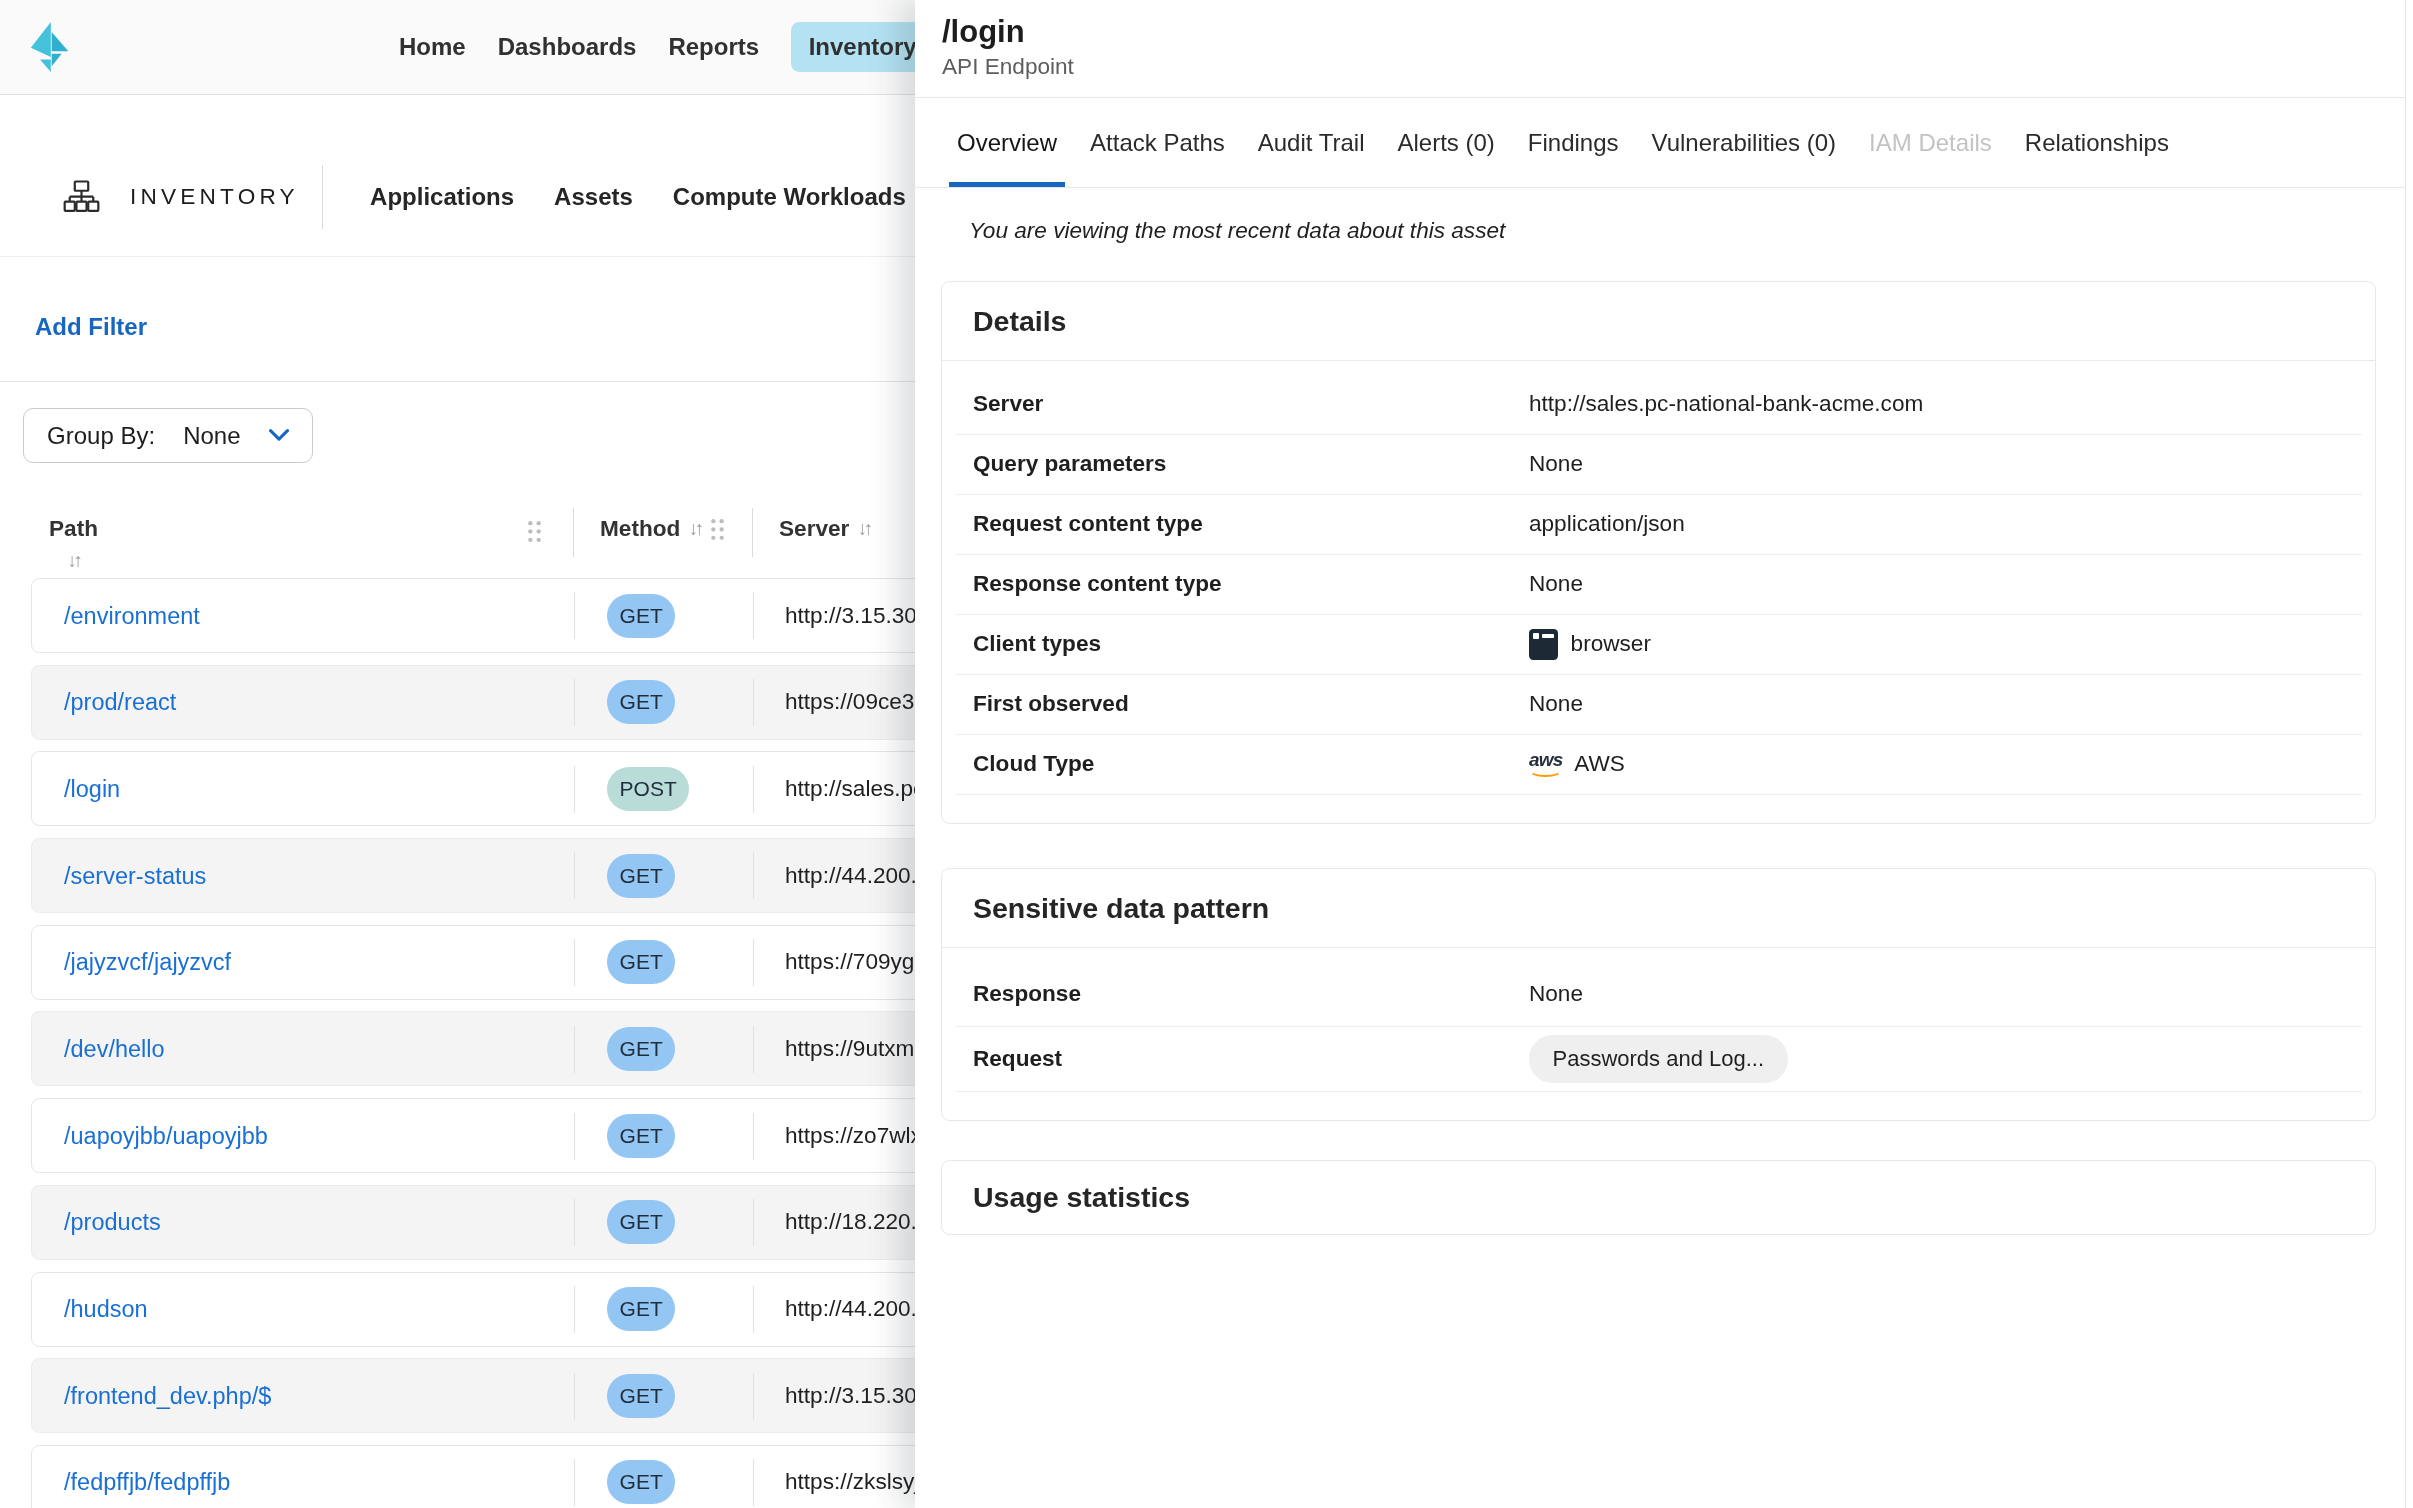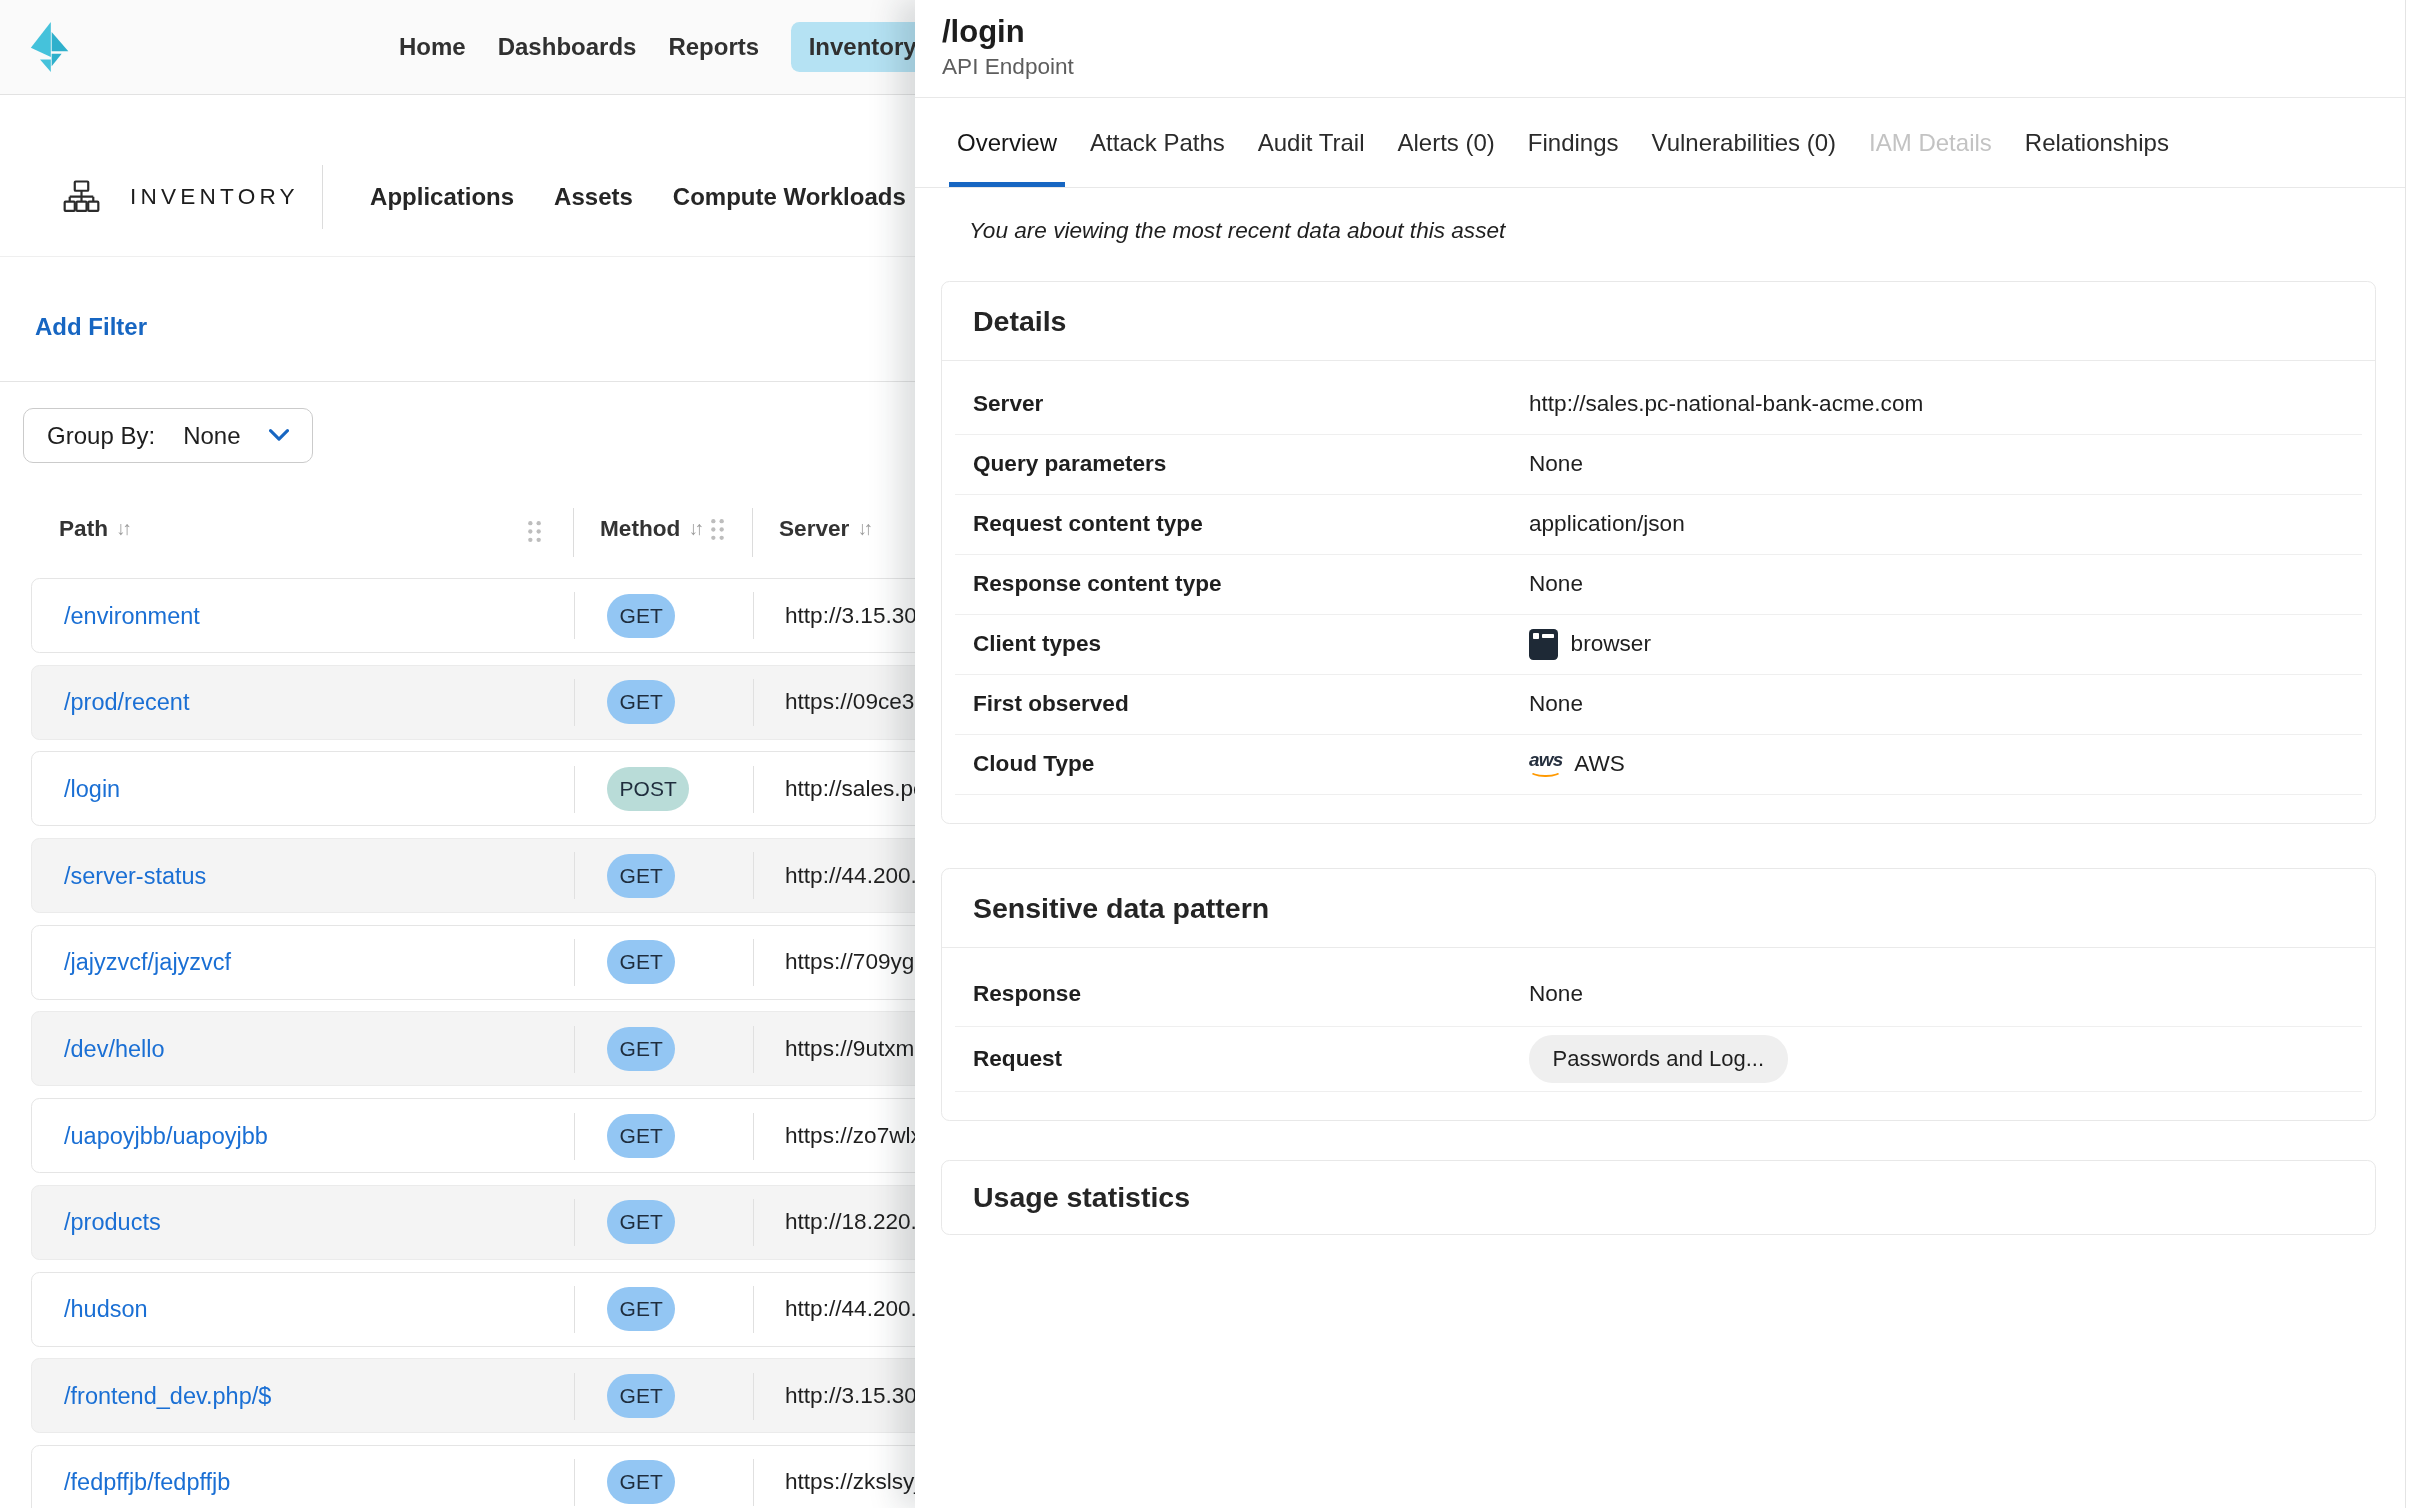--- a/index.html
+++ b/index.html
@@ -41,21 +41,21 @@
 
   .groupby{
     position:absolute;left:22.6px;top:408px;height:55px;display:flex;align-items:center;gap:28px;
     padding:0 23.5px;background:#fff;border:1.7px solid #cbcbcb;border-radius:10px;font-size:24px;color:#1e1e1e;
   }
   .groupby .chev{color:var(--accent_blue);}
 
   
   .thead{position:absolute;top:506px;left:0;width:915px;height:52px;}
   .th{position:absolute;top:10px;font-size:22.6px;font-weight:700;color:#333;display:flex;align-items:center;gap:8.4px;white-space:nowrap;}
-  .th.c-path{left:59px;}
+  .th.c-path{left:49px;flex-direction:column;}
   .th.c-method{left:600px;}
   .th.c-server{left:779px;}
   .sort{color:#9d9d9d;font-size:19px;font-weight:400;letter-spacing:-3.4px;}
   .drag{position:absolute;top:13.4px;}
   .drag.d1{left:526px;}
   .hdiv{position:absolute;top:1.7px;width:0.8px;height:49px;background:#dcdcdc;}
   .hdiv.h1{left:573px;}
   .hdiv.h2{left:752px;}
 
   .rows{position:absolute;top:578px;left:0;width:956px;bottom:0;overflow:hidden;}
@@ -217,21 +217,21 @@
 
     <div class="row white">
       <a class="path-link" href="#">/environment</a>
       <span class="rdiv r1"></span>
       <span class="badge get">GET</span>
       <span class="rdiv r2"></span>
       <span class="server-val">http://3.15.30</span>
     </div>
 
     <div class="row gray">
-      <a class="path-link" href="#">/prod/recent</a>
+      <a class="path-link" href="#">/prod/react</a>
       <span class="rdiv r1"></span>
       <span class="badge get">GET</span>
       <span class="rdiv r2"></span>
       <span class="server-val">https://09ce3</span>
     </div>
 
     <div class="row white">
       <a class="path-link" href="#">/login</a>
       <span class="rdiv r1"></span>
       <span class="badge post">POST</span>

